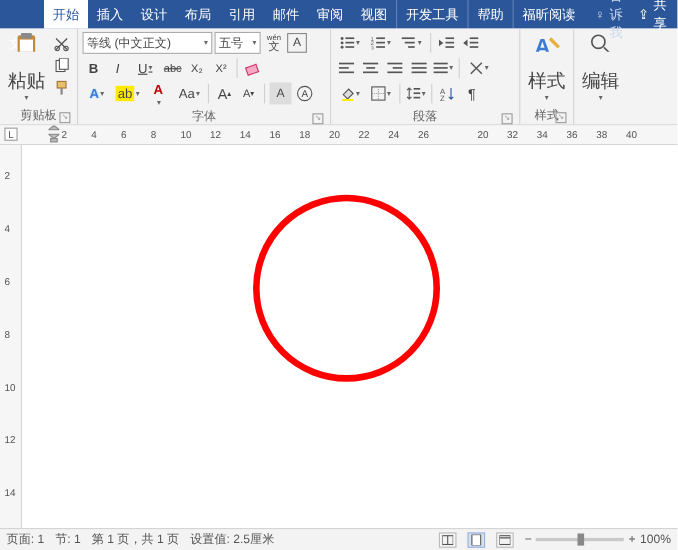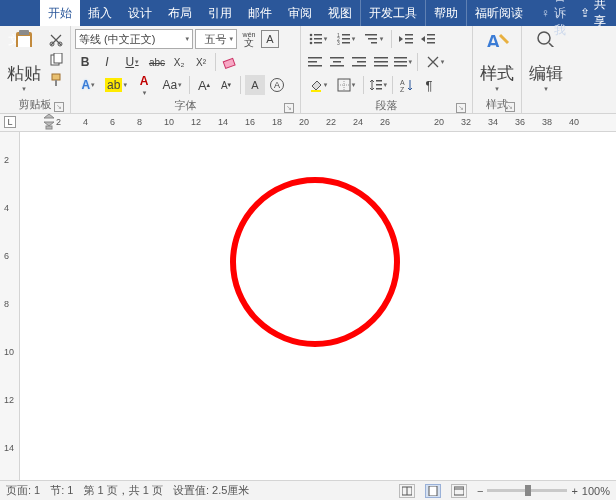--- a/index.html
+++ b/index.html
@@ -116,21 +116,21 @@
   </div>
 
   <div class="group" style="width:230px;">
     <div class="group-body">
         <div class="col" style="gap:1px;">
       <div class="row">
         <div class="ctrl" style="width:118px;">
               <span>等线 (中文正文)</span>
               <span class="cd">▾</span>
             </div>
-        <div class="ctrl" style="width:42px;justify-content:flex-end;">
+        <div class="ctrl" style="width:42px;">
               <span>五号</span>
               <span class="cd">▾</span>
             </div>
         <div class="ib" style="flex-direction:column;line-height:1;">
               <span style="font-size:7px;">wén</span>
               <span style="font-size:10px;">文</span>
             </div>
         <div class="ib" style="border:1px solid #888;width:18px;height:18px;font-size:11px;">A</div>
       </div>
       <div class="row">

